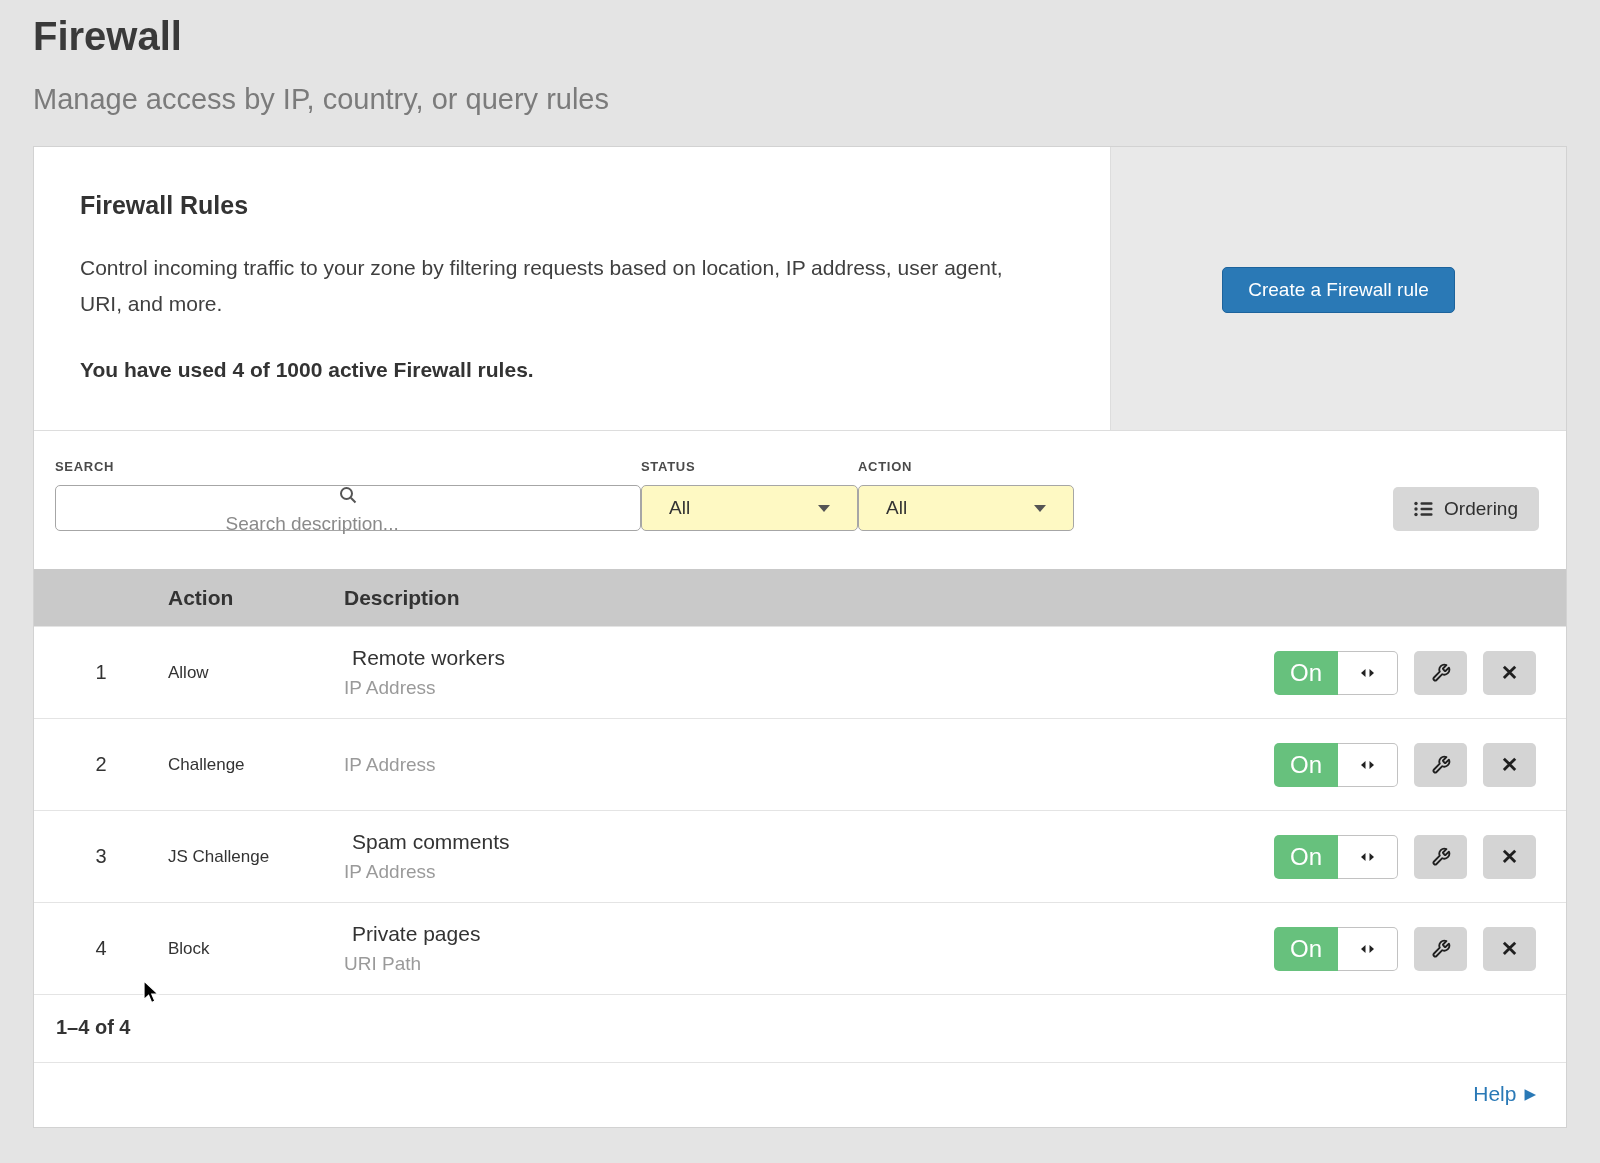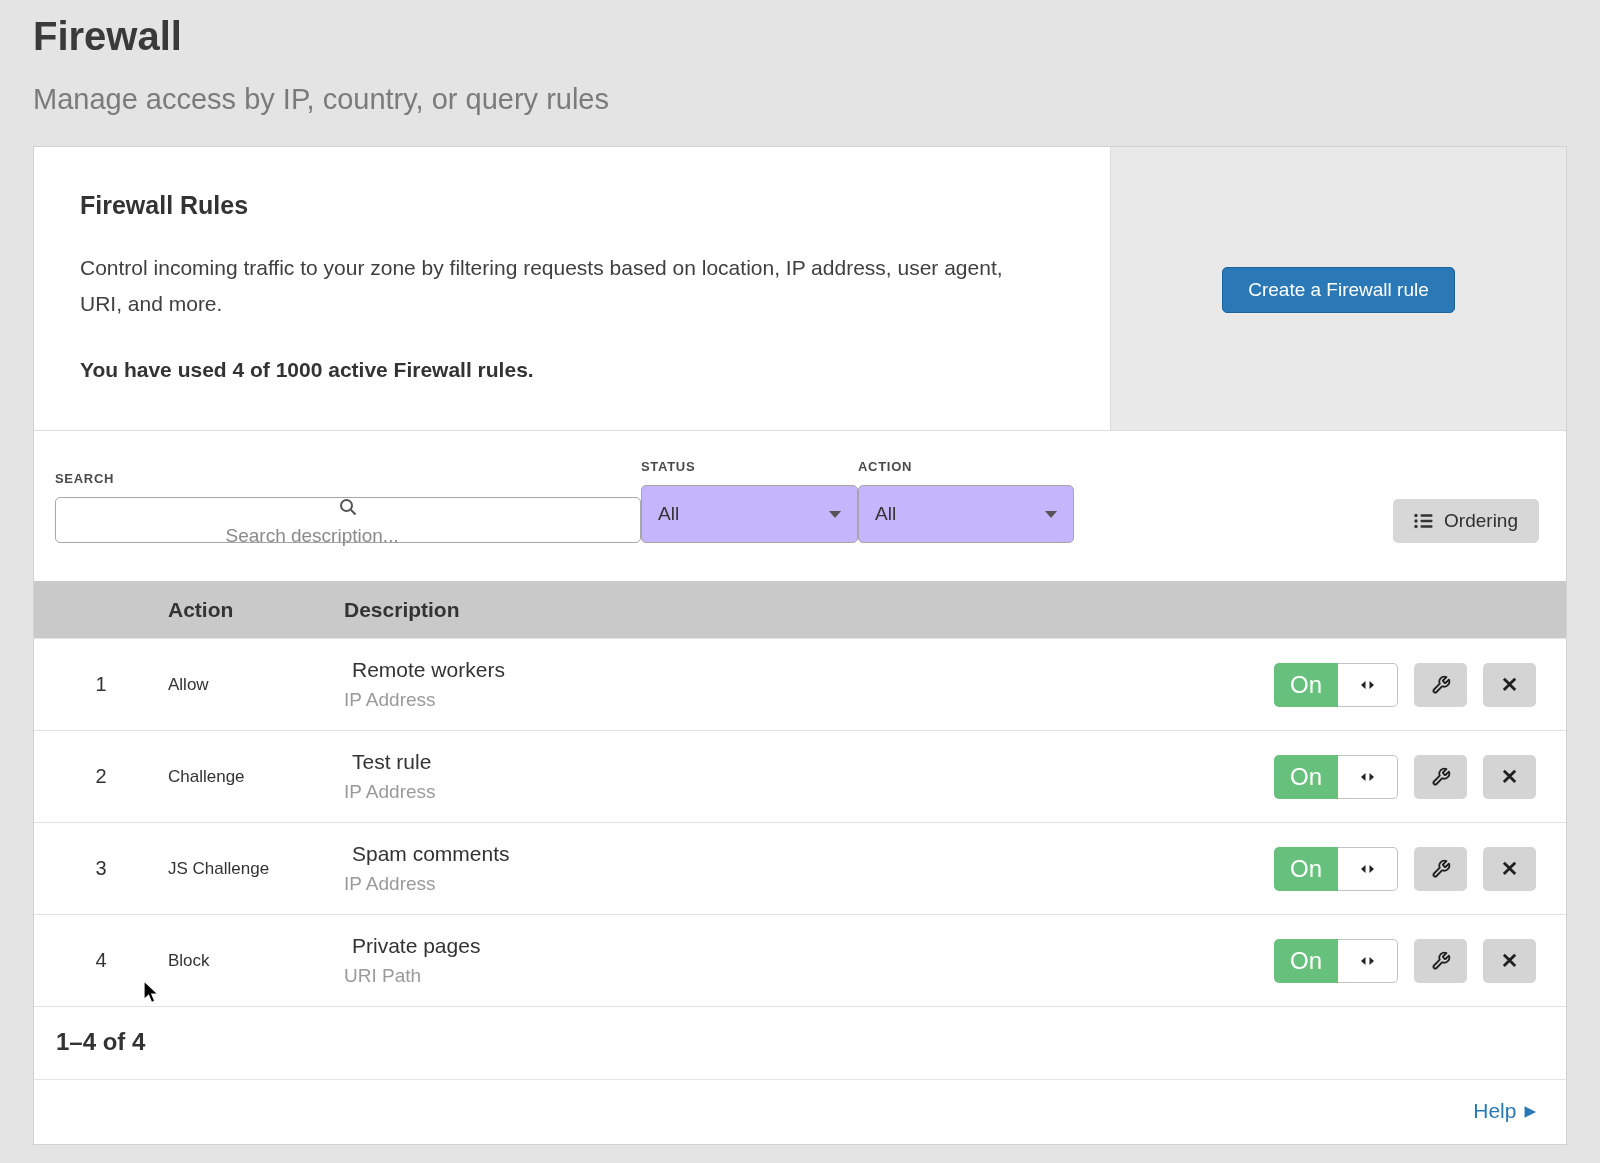--- a/index.html
+++ b/index.html
@@ -42,23 +42,23 @@
   .search-box {
     width: 586px; height: 46px; background: #fff; border: 1px solid #a6a6a6;
     border-radius: 5px; display: flex; align-items: center; padding: 0 13px; gap: 9px; flex-direction: column;
   }
   .search-box input {
     flex: 1; border: none; outline: none; font-size: 19px; color: #333;
     font-family: inherit; background: transparent;
   }
   .search-box input::placeholder { color: #8a8a8a; }
   .select-box {
-    height: 58px; background: #c4b5fd; border: 1px solid #a6a6a6; border-radius: 5px;
+    height: 46px; background: #fef9c3; border: 1px solid #a6a6a6; border-radius: 5px;
     display: flex; align-items: center; justify-content: space-between;
-    padding: 0 16px; font-size: 19px; color: #333; cursor: pointer;
+    padding: 0 27px; font-size: 19px; color: #333; cursor: pointer;
   }
   .select-status { width: 217px; }
   .select-action { width: 216px; }
   .ordering-btn {
     margin-left: auto; height: 44px; background: #d7d7d7; border: none; border-radius: 5px;
     font-size: 19px; color: #2f2f2f; font-family: inherit; padding: 8px 21px;
     display: flex; align-items: center; gap: 11px; cursor: pointer;
   }
 
   
@@ -87,21 +87,21 @@
     border-radius: 0 5px 5px 0; display: flex; align-items: center; justify-content: center;
   }
   .icon-btn {
     width: 53px; height: 44px; background: #d4d4d4; border: none; border-radius: 5px;
     display: flex; align-items: center; justify-content: center; cursor: pointer;
     font-size: 21px; color: #1f1f1f; font-weight: 700; font-family: inherit;
   }
 
   .pagination-row {
     border-top: 1px solid #e4e4e4; padding: 21px 13px 23px 22px;
-    font-size: 24px; font-weight: 700; color: #333;
+    font-size: 20px; font-weight: 700; color: #333;
   }
   .help-row { border-top: 1px solid #e4e4e4; padding: 19px 30px 21px; text-align: right; }
   .help-link {
     color: #2a79b6; font-size: 21px; text-decoration: none; cursor: pointer;
     display: inline-flex; align-items: center; gap: 8px;
   }
   .help-arrow { font-size: 15px; color: #2a79b6; }
 
   .cursor { position: absolute; left: 142px; top: 980px; pointer-events: none; }
   svg { display: block; }
@@ -209,21 +209,20 @@
         <button class="icon-btn">
           <span>✕</span>
         </button>
       </div>
     </div>
 
     <div class="trow">
       <div class="cell-num">2</div>
       <div class="cell-action">Challenge</div>
       <div class="cell-desc">
-        <div class="desc-main">Test rule</div>
         <div class="desc-sub">IP Address</div>
       </div>
       <div class="controls">
         <div class="toggle">
           <span class="toggle-on">On</span>
           <span class="toggle-knob">
             <svg width="15" height="10" viewBox="0 0 15 10" fill="#222">
                 <path d="M5.5 1 L1 5 L5.5 9 Z"></path>
                 <path d="M9.5 1 L14 5 L9.5 9 Z"></path>
               </svg>

